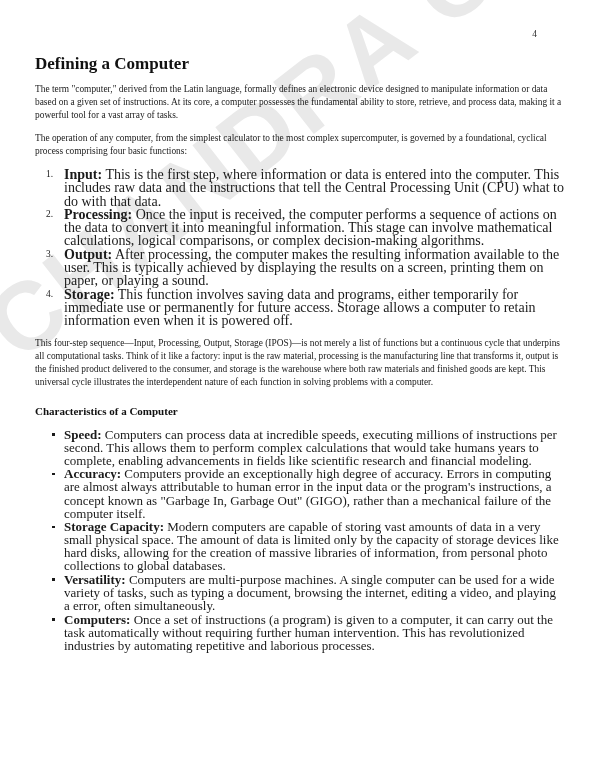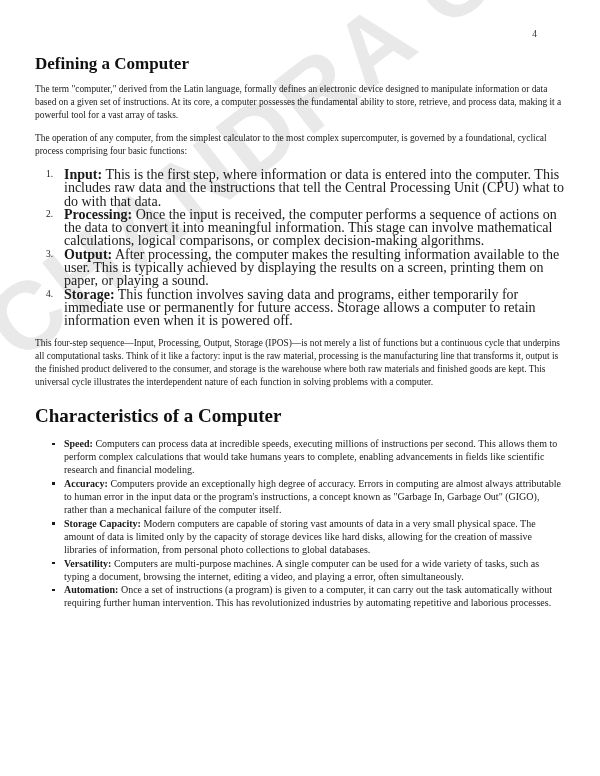--- a/index.html
+++ b/index.html
@@ -71,21 +71,21 @@
 
   h2.section-heading {
     font-size: 17px;
     font-weight: 700;
     margin: 0 0 9px 0;
     line-height: 1.2;
     color: #111;
   }
 
   h2.section-heading.major {
-    font-size: 19px;
+    font-size: 11px;
     margin: 16px 0 9px 0;
   }
 
   p.body-text {
     font-size: 9.4px;
     line-height: 13.1px;
     margin: 0 0 10px 0;
     text-align: left;
     color: #1a1a1a;
   }
@@ -115,21 +115,21 @@
   }
 
   ul.bullet-list {
     margin: 0 0 10px 0;
     padding: 0;
     list-style: none;
   }
   ul.bullet-list > li {
     position: relative;
     padding-left: 29px;
-    font-size: 10px;
+    font-size: 13px;
     line-height: 13.1px;
     margin: 0 0 0.5px 0;
   }
   ul.bullet-list > li::before {
     content: "";
     position: absolute;
     left: 17px;
     top: 5.4px;
     width: 2.6px;
     height: 2.6px;
@@ -168,16 +168,16 @@
   <p class="body-text">This four-step sequence—Input, Processing, Output, Storage (IPOS)—is not merely a list of functions but a continuous cycle that underpins all computational tasks. Think of it like a factory: input is the raw material, processing is the manufacturing line that transforms it, output is the finished product delivered to the consumer, and storage is the warehouse where both raw materials and finished goods are kept. This universal cycle illustrates the interdependent nature of each function in solving problems with a computer.</p>
 
   <h2 class="section-heading major">Characteristics of a Computer</h2>
 
 
   <ul class="bullet-list">
     <li><span class="lead">Speed:</span><span> Computers can process data at incredible speeds, executing millions of instructions per second. This allows them to perform complex calculations that would take humans years to complete, enabling advancements in fields like scientific research and financial modeling.</span></li>
     <li><span class="lead">Accuracy:</span><span> Computers provide an exceptionally high degree of accuracy. Errors in computing are almost always attributable to human error in the input data or the program's instructions, a concept known as "Garbage In, Garbage Out" (GIGO), rather than a mechanical failure of the computer itself.</span></li>
     <li><span class="lead">Storage Capacity:</span><span> Modern computers are capable of storing vast amounts of data in a very small physical space. The amount of data is limited only by the capacity of storage devices like hard disks, allowing for the creation of massive libraries of information, from personal photo collections to global databases.</span></li>
     <li><span class="lead">Versatility:</span><span> Computers are multi-purpose machines. A single computer can be used for a wide variety of tasks, such as typing a document, browsing the internet, editing a video, and playing a error, often simultaneously.</span></li>
-    <li><span class="lead">Automation:</span><span> Once a set of instructions (a program) is given to a computer, it can carry out the task automatically without requiring further human intervention. This has revolutionized industries by automating repetitive and laborious processes.</span></li>
+    <li><span class="lead">Computers:</span><span> Once a set of instructions (a program) is given to a computer, it can carry out the task automatically without requiring further human intervention. This has revolutionized industries by automating repetitive and laborious processes.</span></li>
   </ul>
 
 </div>
 
 </body></html>

